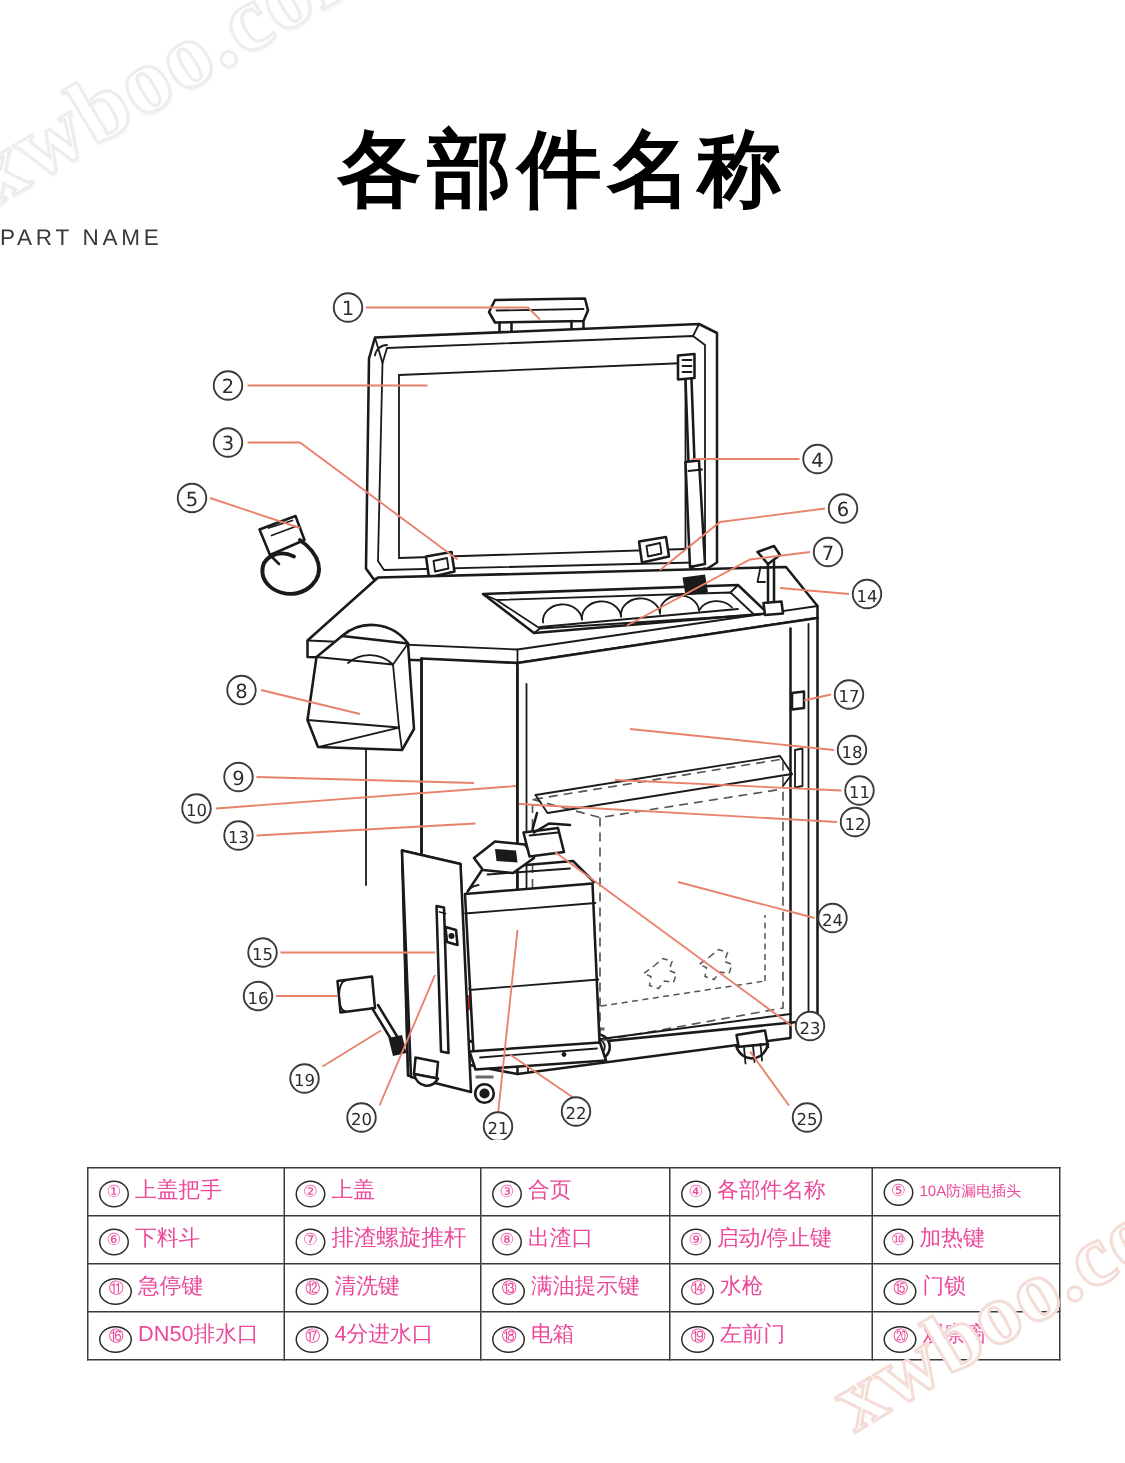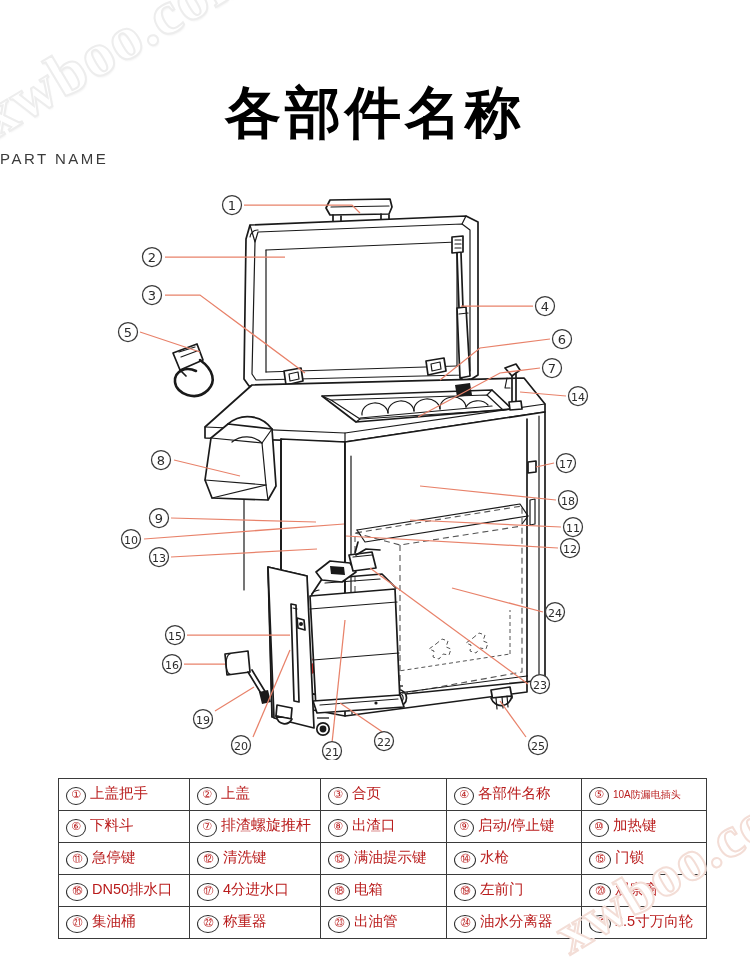--- a/index.html
+++ b/index.html
@@ -44,21 +44,21 @@
   #diagram{position:absolute;left:0;top:180px;width:750px;height:580px;}
 
   
   .legend{
     position:absolute;left:58px;top:778px;width:648px;
     border-collapse:collapse;table-layout:fixed;
   }
   .legend td{
     border:1.6px solid #3a3a3a;
     height:31px;padding:0 7px 0 7px;
-    font-size:14.5px;color:#b91c1c;
+    font-size:14.5px;color:#ec4899;
     white-space:nowrap;overflow:hidden;
     vertical-align:middle;
   }
   .legend td .num{
     display:inline-block;min-width:16px;height:16px;line-height:14px;
     border:1.3px solid #2b2b2b;border-radius:50%;
     font-size:11px;text-align:center;margin-right:4px;
     padding:0 1px;box-sizing:content-box;
     font-family:"DejaVu Sans",sans-serif;
   }
@@ -478,25 +478,18 @@
         <td><span class="num wide">⑭</span><span class="lbl">水枪</span></td>
         <td><span class="num wide">⑮</span><span class="lbl">门锁</span></td>
       </tr>
       <tr>
         <td><span class="num wide">⑯</span><span class="lbl">DN50排水口</span></td>
         <td><span class="num wide">⑰</span><span class="lbl">4分进水口</span></td>
         <td><span class="num wide">⑱</span><span class="lbl">电箱</span></td>
         <td><span class="num wide">⑲</span><span class="lbl">左前门</span></td>
         <td><span class="num wide">⑳</span><span class="lbl">观察窗</span></td>
       </tr>
-      <tr>
-        <td><span class="num wide">㉑</span><span class="lbl">集油桶</span></td>
-        <td><span class="num wide">㉒</span><span class="lbl">称重器</span></td>
-        <td><span class="num wide">㉓</span><span class="lbl">出油管</span></td>
-        <td><span class="num wide">㉔</span><span class="lbl">油水分离器</span></td>
-        <td><span class="num wide">㉕</span><span class="lbl">2.5寸万向轮</span></td>
-      </tr>
     </tbody>
   </table>
 
   <div class="wm wm-br">xwboo.com</div>
 
 </div>
 
 </body></html>

